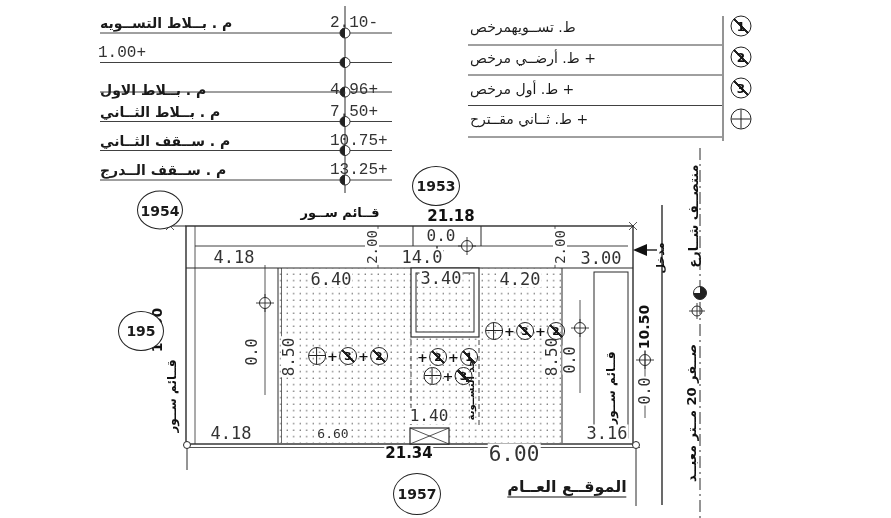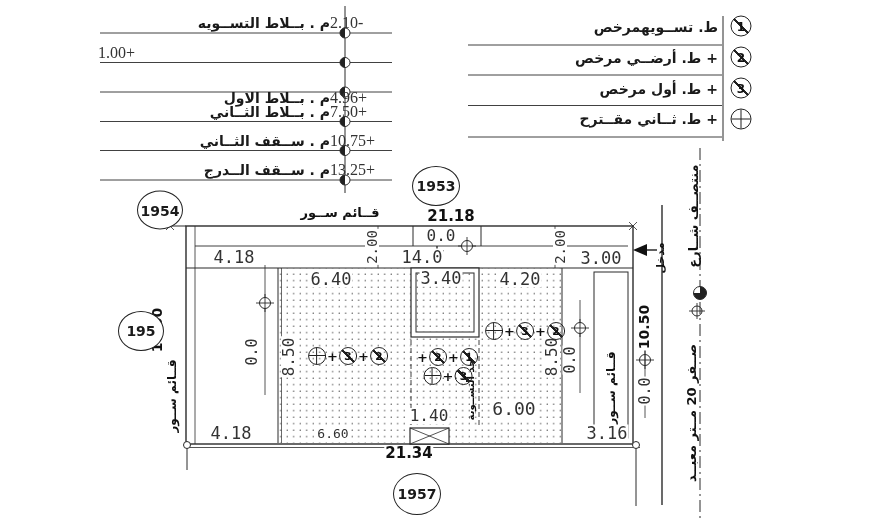--- a/index.html
+++ b/index.html
@@ -8,25 +8,25 @@
   svg{position:absolute;left:0;top:0;}
   .c{position:absolute;transform:translate(-50%,-50%);white-space:nowrap;line-height:1;}
   .v{position:absolute;transform:translate(-50%,-50%) rotate(-90deg);white-space:nowrap;line-height:1;}
   .dim{font-family:"DejaVu Sans Mono",monospace;font-weight:400;color:#333;background:#fff;padding:0 1px;}
   .dimB{font-weight:bold;color:#111;}
   .ar{font-weight:bold;color:#111;direction:rtl;}
   .bubble{position:absolute;transform:translate(-50%,-50%);border:1.3px solid #222;border-radius:50%;
           display:flex;align-items:center;justify-content:center;font-weight:bold;font-size:14px;background:#fff;}
   
   .lvl-row{position:absolute;left:98px;width:300px;height:22px;display:flex;align-items:center;}
-  .lvl-label{flex:1;direction:rtl;text-align:right;font-weight:bold;font-size:14px;padding-left:2px;}
-  .lvl-value{width:68px;text-align:left;font-family:Liberation Serif, serif;font-size:16px;color:#333;}
+  .lvl-label{flex:1;direction:rtl;text-align:left;font-weight:bold;font-size:14px;padding-left:2px;}
+  .lvl-value{width:68px;text-align:left;font-family:Liberation Mono, monospace;font-size:16px;color:#333;}
   
-  .lg-row{position:absolute;left:470px;width:248px;height:22px;direction:rtl;text-align:right;
-          font-weight:bold;font-size:14px;display:flex;align-items:center;justify-content:flex-start;}
+  .lg-row{position:absolute;left:470px;width:248px;height:22px;direction:rtl;text-align:left;
+          font-weight:normal;font-size:14px;display:flex;align-items:center;justify-content:flex-start;}
   .lg-row>span{width:100%;}
   
   .symgrp{position:absolute;transform:translate(-50%,-50%);display:flex;align-items:center;background:transparent;}
   .sym{width:16px;height:16px;border:1.4px solid #222;border-radius:50%;display:inline-flex;align-items:center;
        justify-content:center;font-size:10.5px;font-weight:bold;color:#111;flex:none;background:
        linear-gradient(45deg,transparent 45%,#222 45%,#222 55%,transparent 55%);}
   .sym4{background:linear-gradient(#222,#222) center/100% 1.4px no-repeat,
         linear-gradient(#222,#222) center/1.4px 100% no-repeat;}
   .plus{font-size:13px;font-weight:600;margin:0 1px;color:#111;}
   .lgsym .sym{width:19px;height:19px;font-size:12px;}
@@ -187,21 +187,21 @@
   </svg>
 
   <div>
     <div class="lvl-row" style="top:12px">
         <span class="lvl-label">م . بــلاط التســويه</span>
         <span class="lvl-value">2.10-</span>
       </div>
     <div class="lvl-row" style="top:41.5px">
         <span class="lvl-value">1.00+</span>
       </div>
-    <div class="lvl-row" style="top:87px">
+    <div class="lvl-row" style="top:79px">
         <span class="lvl-label">م . بــلاط الاول</span>
         <span class="lvl-value">4.96+</span>
       </div>
     <div class="lvl-row" style="top:100.5px">
         <span class="lvl-label">م . بــلاط الثــاني</span>
         <span class="lvl-value">7.50+</span>
       </div>
     <div class="lvl-row" style="top:129.5px">
         <span class="lvl-label">م . ســقف الثــاني</span>
         <span class="lvl-value">10.75+</span>
@@ -262,21 +262,21 @@
   <div class="v dim dimB" style="left:157px;top:330px;font-size:14px;font-family:'DejaVu Sans',sans-serif">10.50</div>
   <div class="v dim dimB" style="left:644px;top:327px;font-size:14px;font-family:'DejaVu Sans',sans-serif">10.50</div>
 
   <div class="v ar" style="left:172px;top:396px;font-size:12px">قــائم ســور</div>
   <div class="v ar" style="left:611px;top:388px;font-size:12px">قــائم ســور</div>
   <div class="v ar" style="left:660px;top:258px;font-size:11px">مدخل</div>
   <div class="v ar" style="left:471px;top:390px;font-size:10px">حد التســوية</div>
 
   <div class="c dim" style="left:333px;top:433px;font-size:13px">6.60</div>
   <div class="c dim" style="left:429px;top:416px;font-size:16px">1.40</div>
-  <div class="c dim" style="left:514px;top:409px;font-size:18px">6.00</div>
+  <div class="c dim" style="left:514px;top:454px;font-size:21px">6.00</div>
   <div class="c dim" style="left:607px;top:433px;font-size:17px">3.16</div>
   <div class="c dim" style="left:231px;top:433px;font-size:17px">4.18</div>
   <div class="c dim dimB" style="left:409px;top:453px;font-size:15px;font-family:'DejaVu Sans',sans-serif">21.34</div>
 
   <div class="symgrp" style="left:348px;top:356px">
       <span class="sym sym4"></span>
       <span class="plus">+</span>
       <span class="sym">3</span>
       <span class="plus">+</span>
       <span class="sym">2</span>
@@ -301,14 +301,15 @@
     </div>
 
   <div class="v ar" style="left:693px;top:216px;font-size:13px">منتصــف شــارع</div>
   <div class="v ar" style="left:691px;top:413px;font-size:13px">صــفر 20 مــتر معبــد</div>
 
   <div class="bubble" style="left:160px;top:210px;width:44px;height:37px">1954</div>
   <div class="bubble" style="left:436px;top:186px;width:46px;height:38px">1953</div>
   <div class="bubble" style="left:141px;top:331px;width:44px;height:38px">195</div>
   <div class="bubble" style="left:417px;top:494px;width:46px;height:40px">1957</div>
 
+  <div class="c title" style="left:567px;top:488px">الموقــع العــام</div>
 
 </div>
 
 </body></html>

